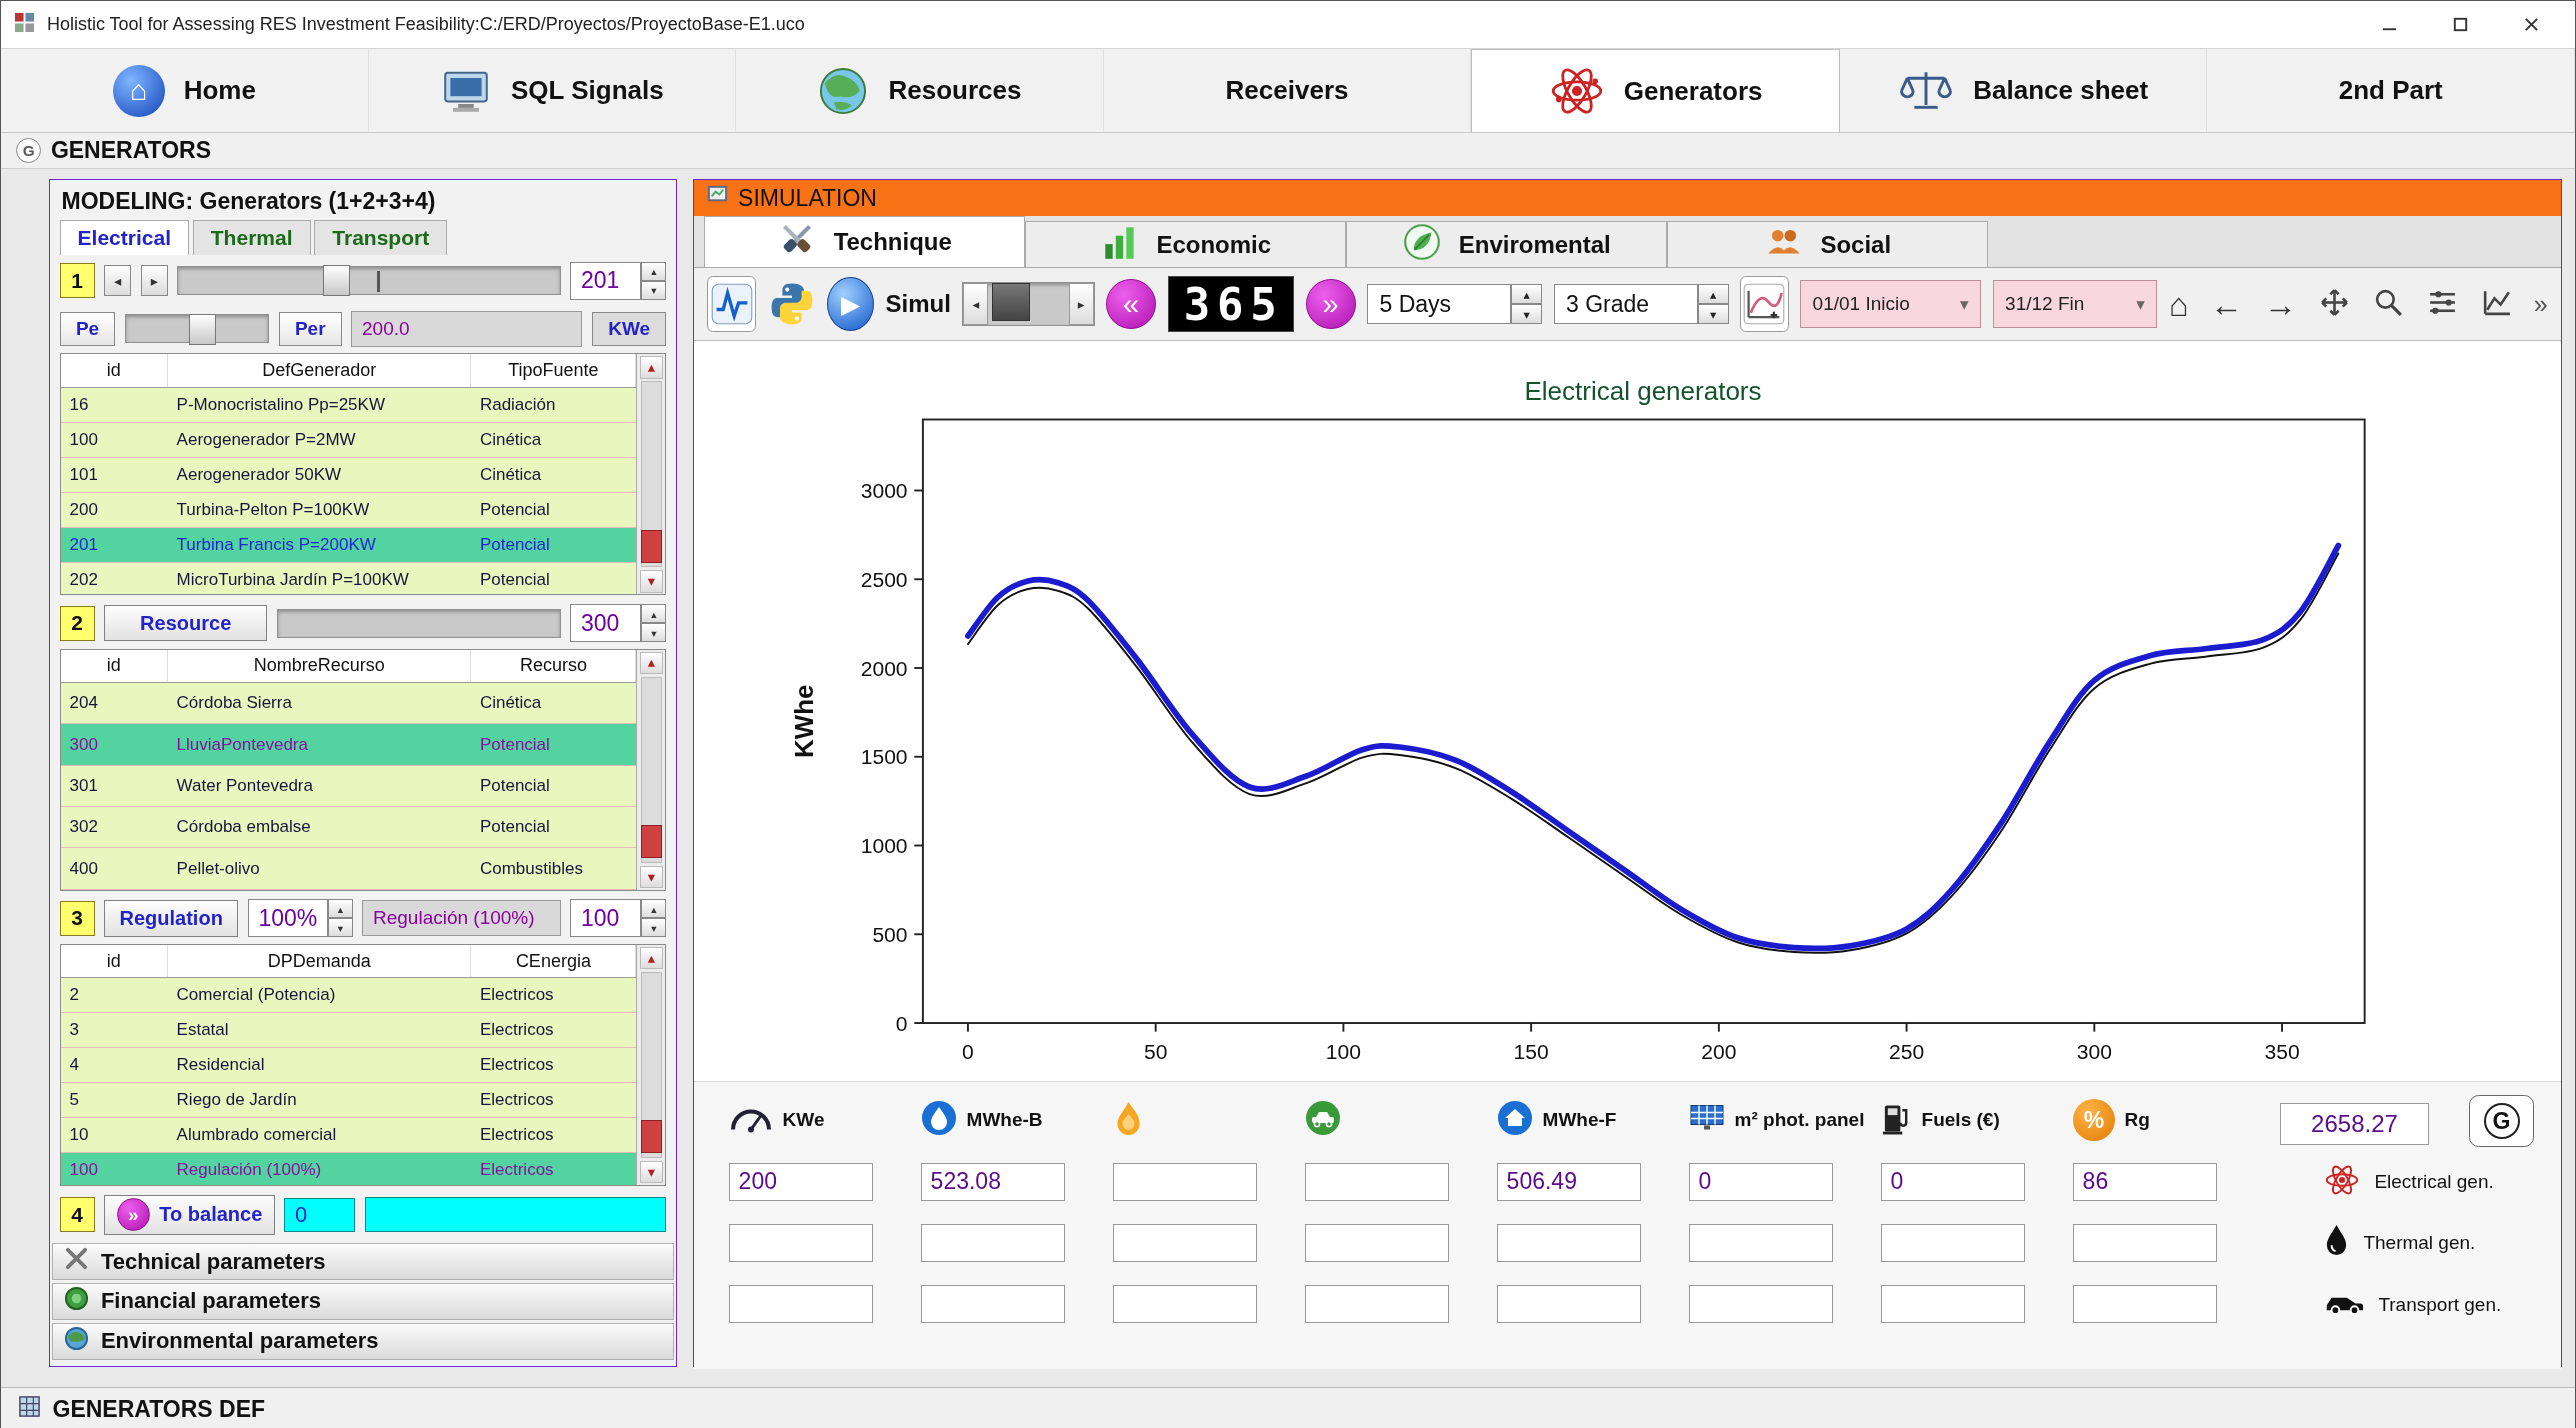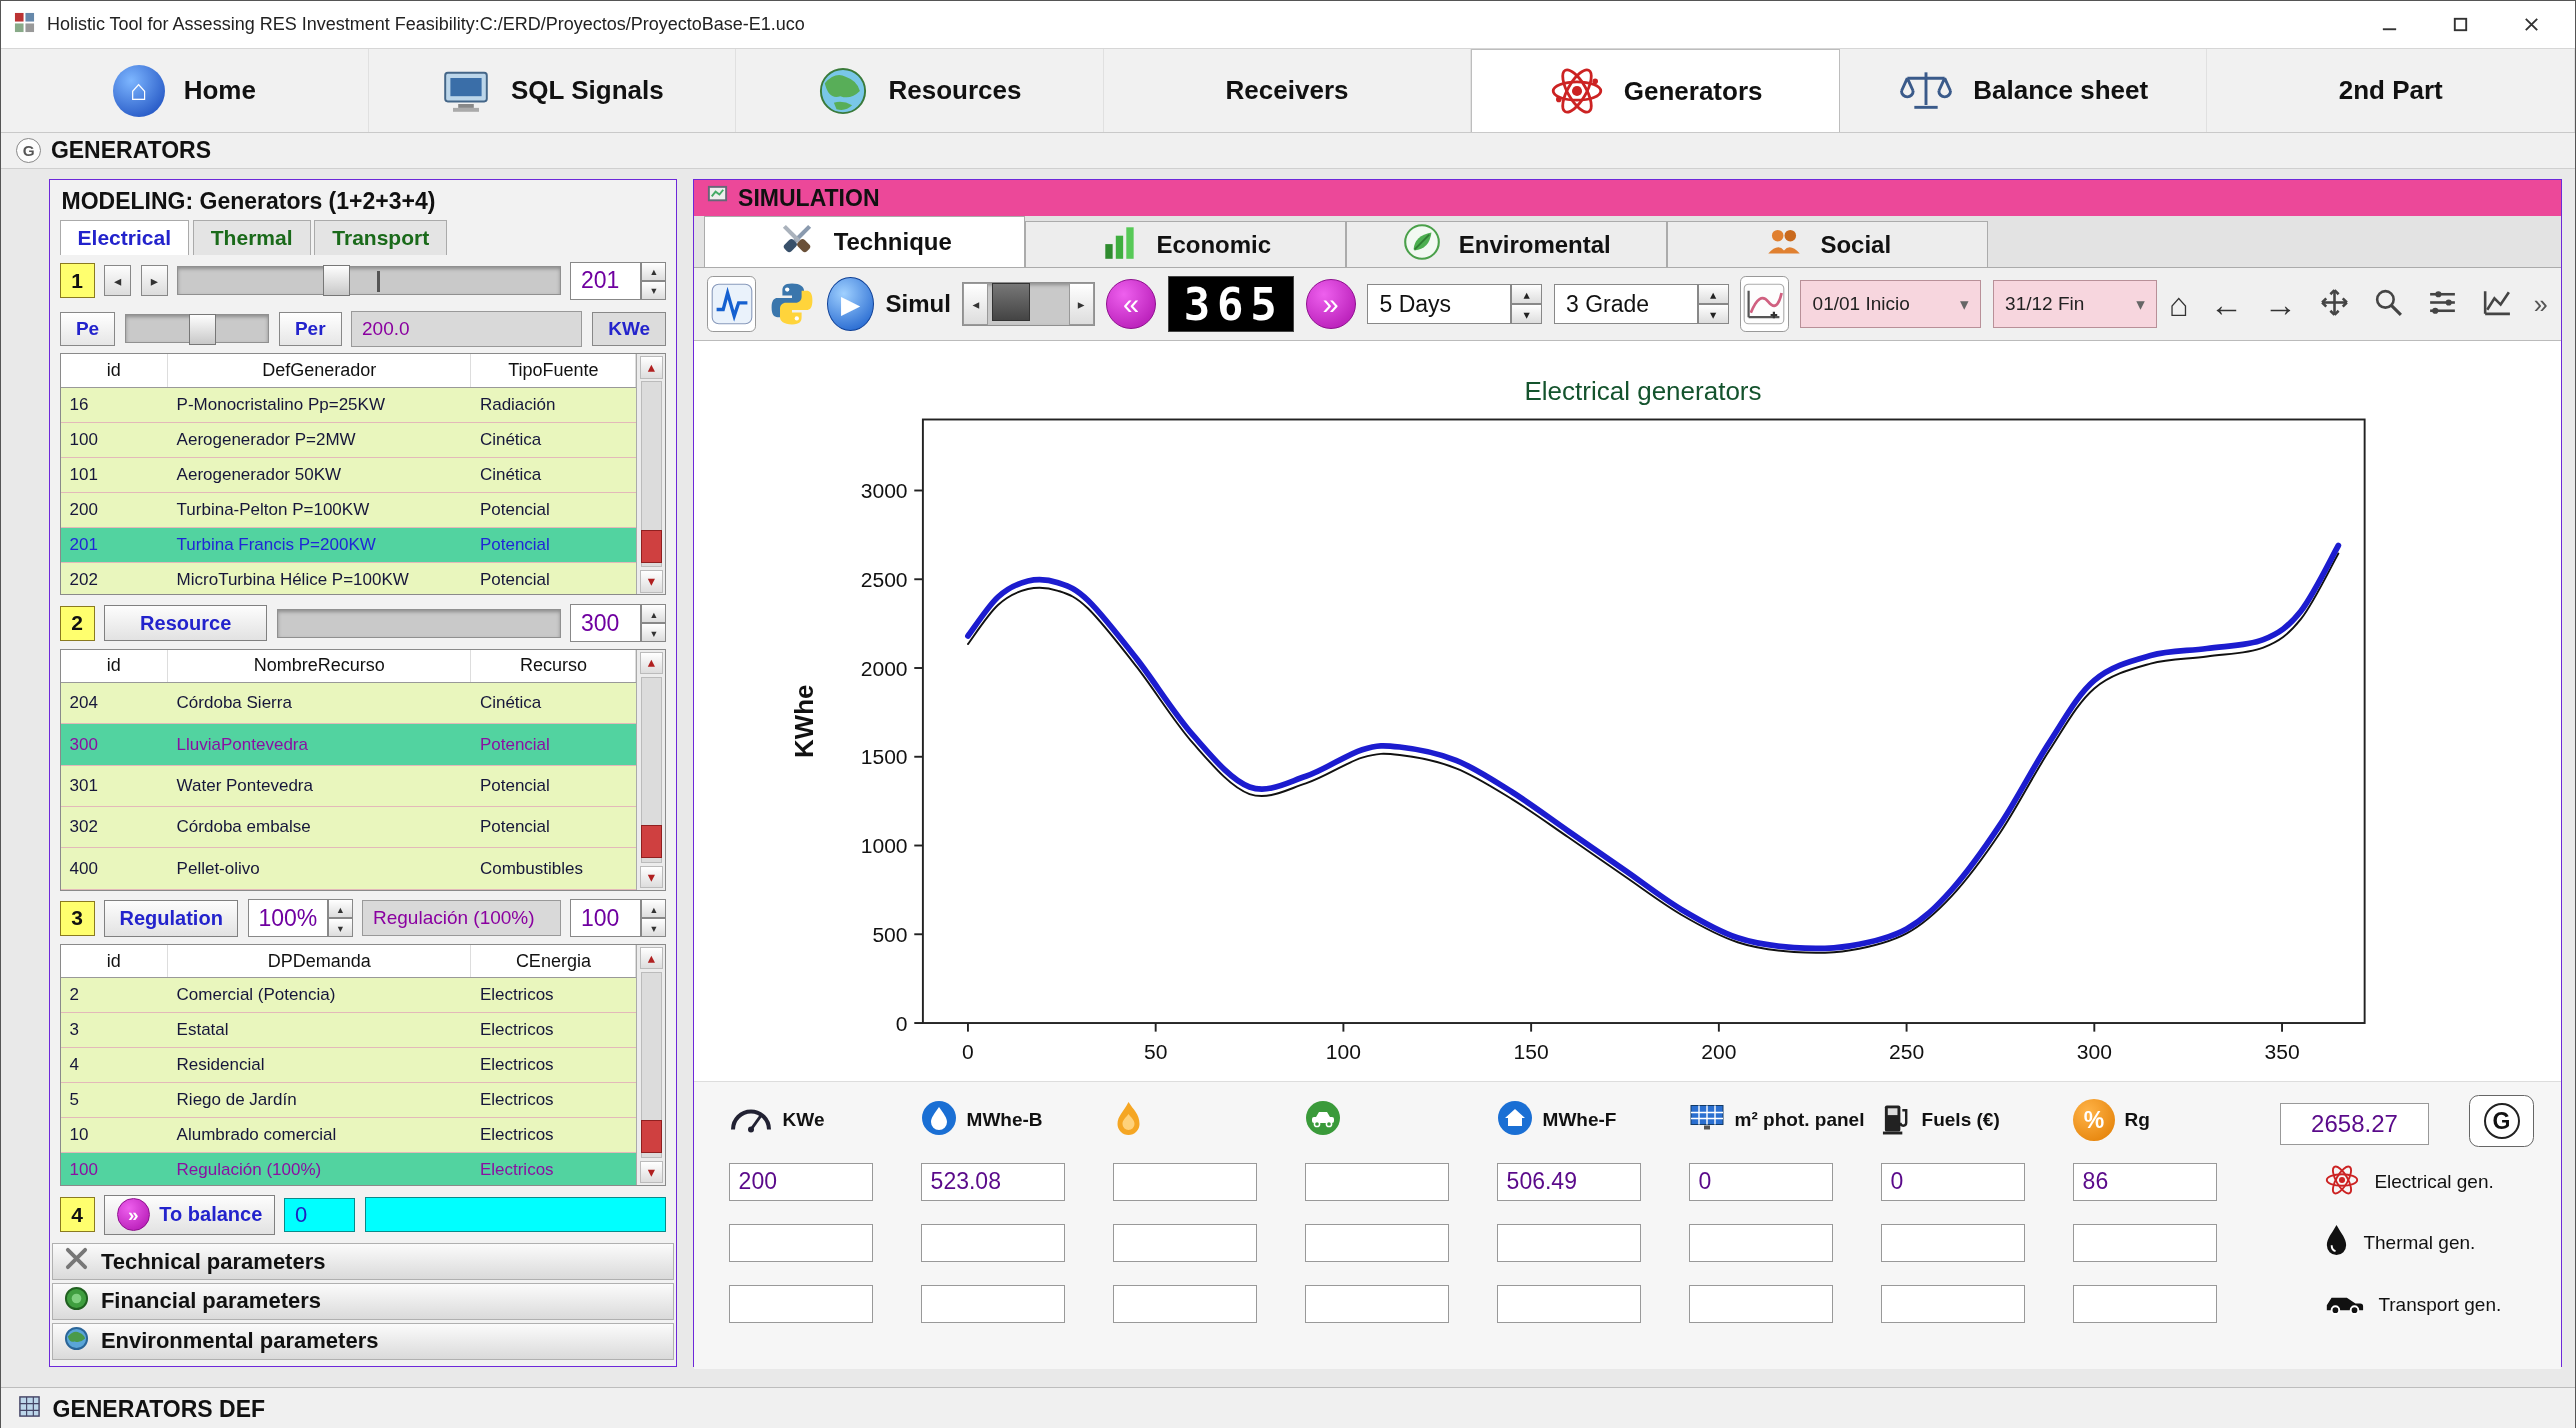--- a/index.html
+++ b/index.html
@@ -89,21 +89,21 @@
   .cyanval{background:#00ffff;border:1px solid #0a8a8a;color:#2020c0;font-size:22px;width:71px;
            padding:2.9px 9.6px;}
   .cyanbar{flex:1;height:35px;background:#00ffff;border:1px solid #0a8a8a;}
   .balbtn{display:flex;align-items:center;gap:9.6px;background:linear-gradient(#fdfdfd,#e2e2e2);
           border:1px solid #808080;padding:2.9px 11.5px;font-weight:bold;font-size:20px;color:#2323cc;}
   .cpanel{height:37px;margin:2.9px 1.9px 0;background:linear-gradient(#fbfbfb,#dadada);border:1px solid #b0b0b0;
           display:flex;align-items:center;gap:11.5px;padding:0 11.5px;font-weight:bold;font-size:22px;}
 
   
   .pheader{position:absolute;left:0;top:0;width:100%;height:36px;display:flex;gap:9.6px;align-items:center;
-           padding:0 11.5px;font-weight:bold;font-size:23px;background:#ec4899;}
+           padding:0 11.5px;font-weight:normal;font-size:23px;background:#f97316;}
   .stabs{position:absolute;left:0;top:36px;width:100%;height:52px;background:#e3e3e3;
          border-bottom:1px solid #ababab;display:flex;align-items:flex-end;padding-left:9.6px;}
   .stab{width:321px;height:46px;display:flex;align-items:center;justify-content:center;gap:15.3px;
         font-weight:bold;font-size:24px;border:1px solid #ababab;border-bottom:none;background:#ededed;}
   .stab.active{background:#ffffff;height:51px;}
   .sbar{position:absolute;left:0;top:88px;width:100%;height:73px;background:#f0f0f0;
         border-bottom:1px solid #bbb;display:flex;align-items:center;gap:11.5px;padding:0 13.4px;}
   .sqbtn{width:56px;height:56px;border:1px solid #999;border-radius:5.8px;background:#fff;display:flex;
          align-items:center;justify-content:center;}
   .playbtn{width:54px;height:54px;border-radius:50%;display:flex;align-items:center;justify-content:center;
@@ -329,21 +329,21 @@
               <td>Turbina-Pelton P=100KW</td>
               <td>Potencial</td>
             </tr>
             <tr class="sel">
               <td>201</td>
               <td>Turbina Francis P=200KW</td>
               <td>Potencial</td>
             </tr>
             <tr>
               <td>202</td>
-              <td>MicroTurbina Hélice P=100KW</td>
+              <td>MicroTurbina Jardín P=100KW</td>
               <td>Potencial</td>
             </tr>
           </tbody>
         </table>
       <div class="vscroll">
         <span class="varr">▴</span>
         <div class="vtrack">
             <div class="vth"></div>
           </div>
         <span class="varr">▾</span>

